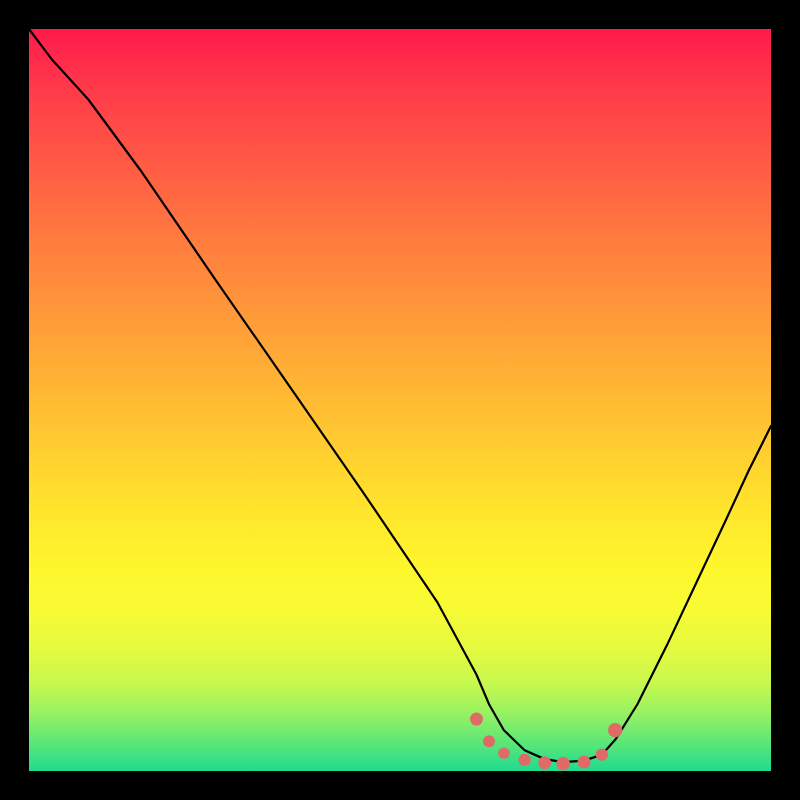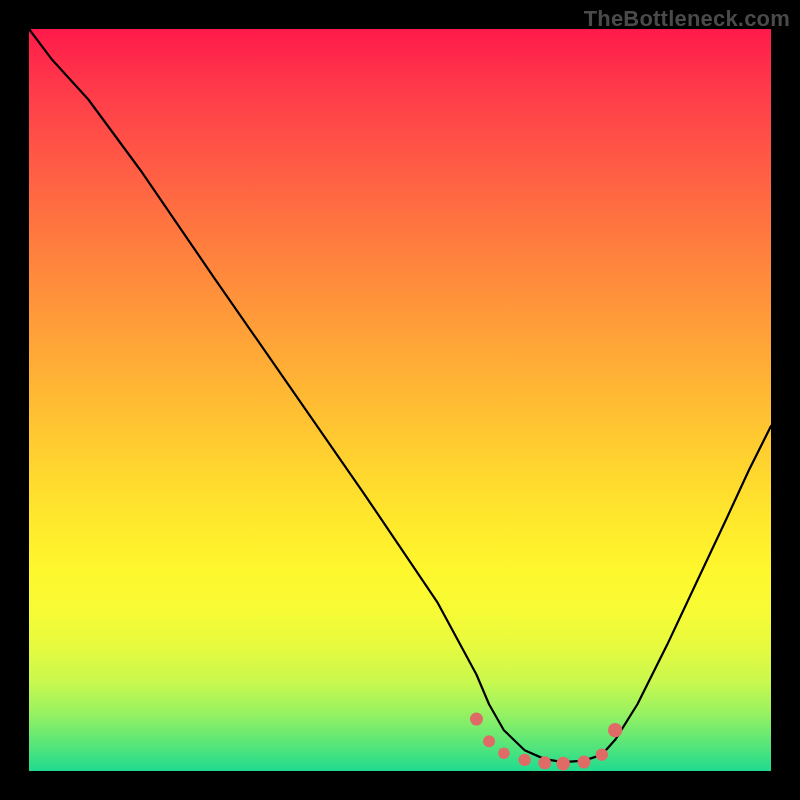--- a/index.html
+++ b/index.html
@@ -62,21 +62,20 @@
   }
   .dot {
     fill: #e06a66;
     stroke: none;
   }
 </style>
 </head>
 <body>
 
 <div class="frame">
-  <div class="watermark">TheBottleneck.com</div>
   <div class="plot-box">
     <svg class="curve" viewBox="0 0 742 742">
       <path class="curve-path" d="M0.00 0.00 L22.26 29.68 L59.36 70.49 L111.30 140.98 L185.50 249.31 L259.70 356.16 L333.90 463.01 L408.10 572.82 L447.43 645.54 L460.04 675.22 L474.88 701.19 L495.66 721.22 L515.69 730.13 L534.24 733.10 L555.02 731.61 L572.82 725.68 L586.18 710.84 L608.44 675.22 L638.12 615.86 L667.80 552.79 L697.48 489.72 L719.74 441.49 L742.00 396.97"></path>
       <g>
           <circle class="dot" cx="447.43" cy="690.06" r="6.5"></circle>
           <circle class="dot" cx="460.04" cy="712.32" r="6"></circle>
           <circle class="dot" cx="474.88" cy="724.19" r="5.8"></circle>
           <circle class="dot" cx="495.66" cy="730.87" r="6.2"></circle>
           <circle class="dot" cx="515.69" cy="733.84" r="6.5"></circle>
           <circle class="dot" cx="534.24" cy="734.58" r="6.8"></circle>

